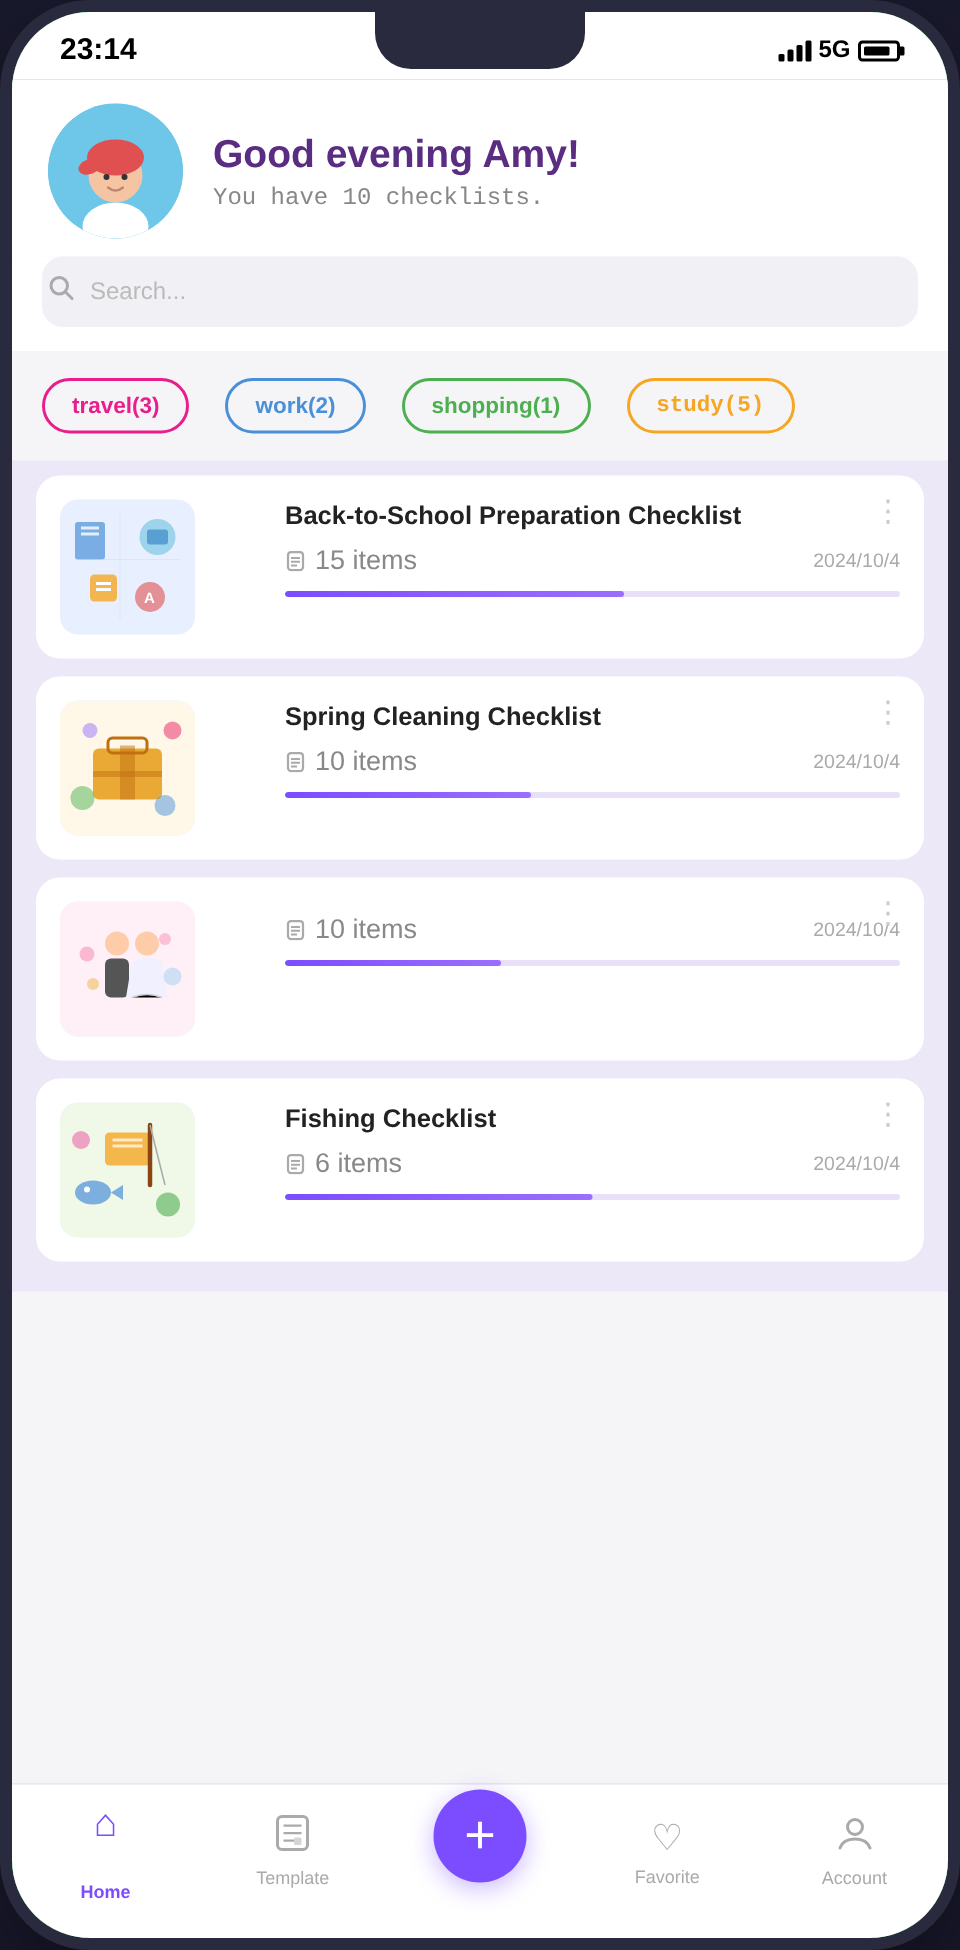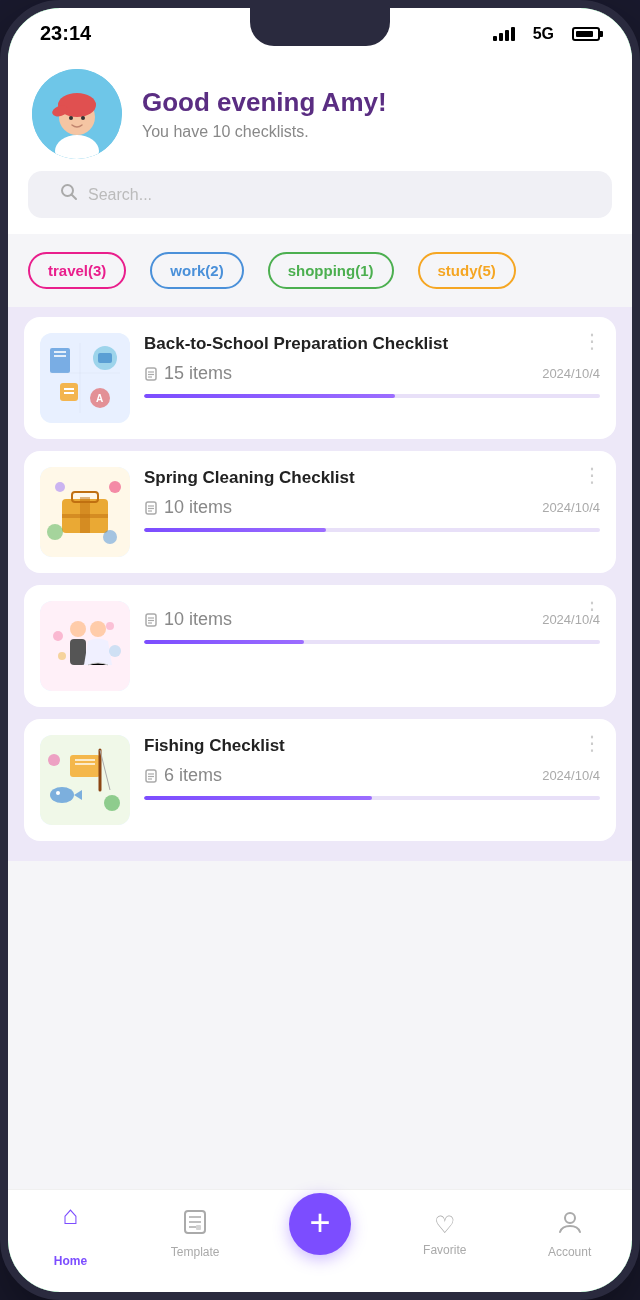--- a/index.html
+++ b/index.html
@@ -40,21 +40,21 @@
       flex-shrink: 0;
     }
     .status-time {
       font-size: 20px;
       font-weight: 700;
       color: #000;
     }
     .status-icons {
       display: flex;
       align-items: center;
-      gap: 18px;
+      gap: 5px;
     }
     .signal-bars {
       display: flex;
       align-items: flex-end;
       gap: 2px;
     }
     .signal-bar {
       background: #000;
       border-radius: 1px;
       width: 4px;
@@ -135,30 +135,31 @@
     .greeting-name {
       font-size: 26px;
       font-weight: 800;
       color: #5a2d82;
       line-height: 1.2;
     }
     .greeting-sub {
       font-size: 16px;
       color: #888;
       margin-top: 4px;
+      font-family: Liberation Mono, monospace;
     }
     
     .search-container {
       background: #fff;
       padding: 0 20px 16px;
     }
     .search-bar {
       background: #f0f0f5;
       border-radius: 14px;
-      padding: 12px 32px;
+      padding: 12px 4px;
       display: flex;
       align-items: center;
       gap: 10px;
     }
     .search-icon-wrap {
       color: #aaa;
       font-size: 18px;
     }
     .search-input-text {
       color: #bbb;
@@ -180,21 +181,21 @@
       border: 2px solid;
       background: transparent;
       font-size: 15px;
       font-weight: 600;
       white-space: nowrap;
       flex-shrink: 0;
     }
     .pill-pink { border-color: #e91e8c; color: #e91e8c; }
     .pill-blue { border-color: #4a90d9; color: #4a90d9; }
     .pill-green { border-color: #4caf50; color: #4caf50; }
-    .pill-orange { border-color: #f5a623; color: #f5a623; }
+    .pill-orange { border-color: #f5a623; color: #f5a623; font-family: Liberation Mono, monospace; }
     
     .list-section {
       background: #ede8f8;
       padding: 10px 16px;
       display: flex;
       flex-direction: column;
       gap: 2px;
     }
     .checklist-card {
       background: #fff;
@@ -213,20 +214,21 @@
       flex-shrink: 0;
       overflow: hidden;
       background: #e8f4ff;
       display: flex;
       align-items: center;
       justify-content: center;
     }
     .card-body {
       flex: 1;
       min-width: 0;
+      margin-left: 46px;
     }
     .card-title {
       font-size: 17px;
       font-weight: 700;
       color: #222;
       line-height: 1.3;
       padding-right: 24px;
     }
     .card-meta {
       display: flex;

